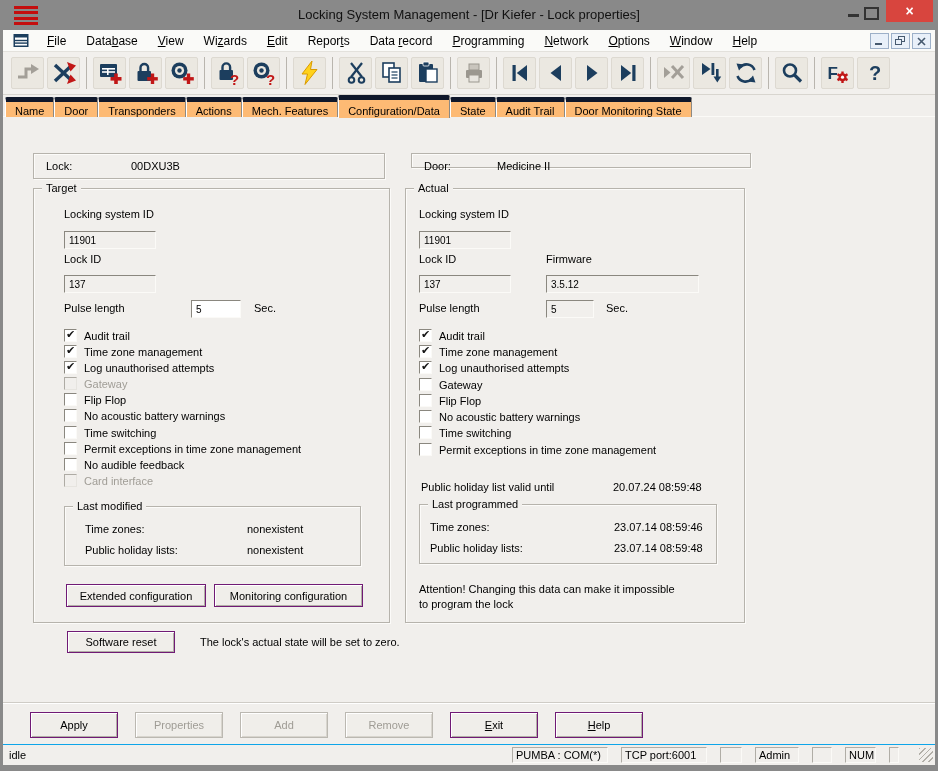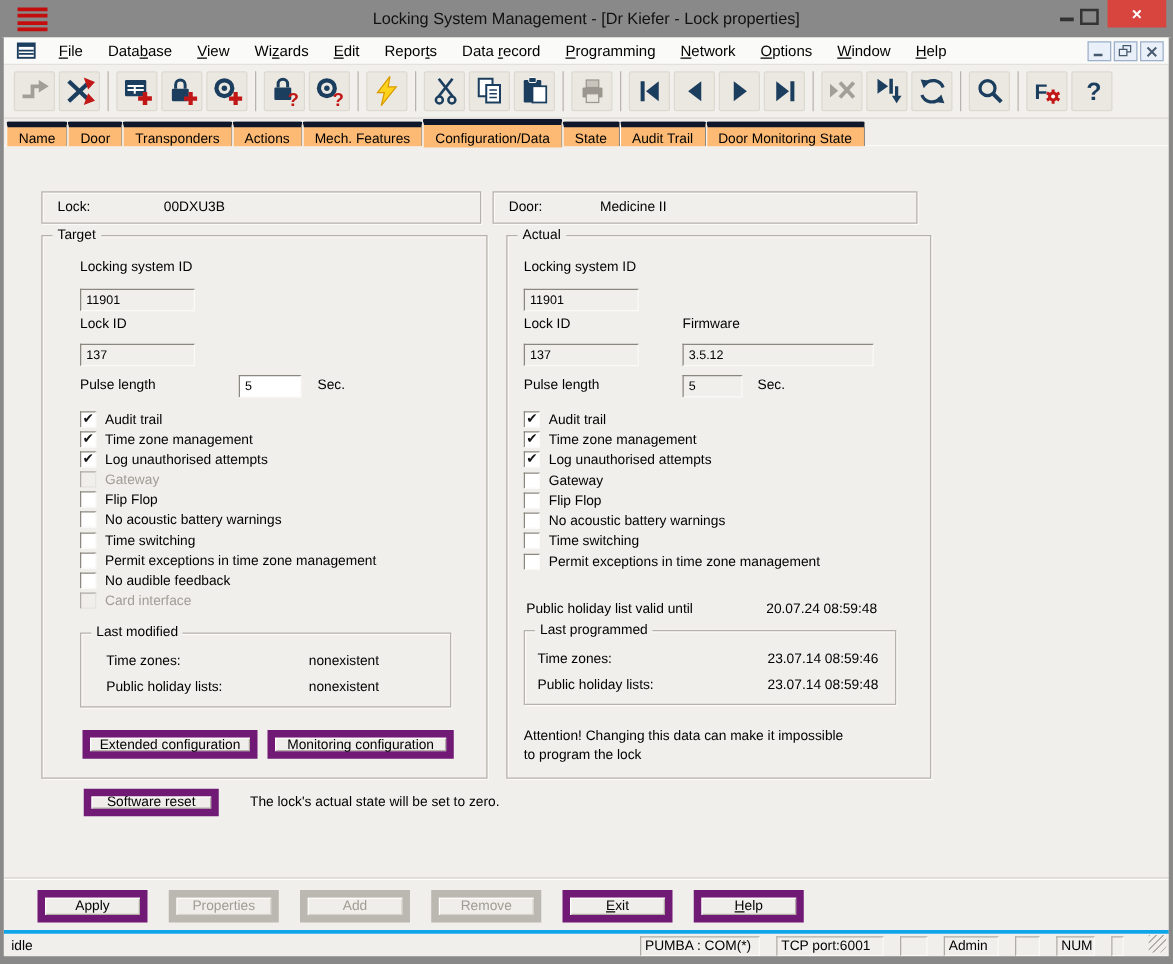--- a/index.html
+++ b/index.html
@@ -51,27 +51,27 @@
     background:#f1efec;font-family:"Liberation Sans","DejaVu Sans",sans-serif;font-size:10px;color:#000;padding:0 4px;outline:none;}
   .field.ed{background:#fff;}
   .gbox{position:absolute;border:1px solid #b6b3ac;box-shadow:1px 1px 0 #fcfbf9, inset 1px 1px 0 #fcfbf9;}
   .gleg{position:absolute;top:-7px;left:8px;background:#f1efec;padding:0 4px;white-space:nowrap;}
   .cbrow{position:absolute;height:13px;display:flex;align-items:center;gap:7px;}
   .cbx{width:13px;height:13px;background:#fff;border:1px solid;border-color:#8a877f #fbfaf7 #fbfaf7 #8a877f;position:relative;flex:none;}
   .cbx[data-state="checked"]::after{content:"✔";position:absolute;left:1px;top:-2px;font-size:11px;color:#141414;}
   .cbx[data-state="disabled"]{background:#f1efec;border-color:#aeaba4 #e6e4df #e6e4df #aeaba4;}
   .cbl{white-space:nowrap;}
   .cbl[data-state="disabled"]{color:#a09d96;}
-  .btn{position:absolute;background:#f0eeea;border:6px solid #701a75;
+  .btn{position:absolute;background:#f0eeea;border:1px solid #701a75;
     box-shadow:inset 1px 1px 0 #fff, inset -1px -1px 0 #b2aea6;
     display:flex;align-items:center;justify-content:center;font-size:11px;cursor:default;white-space:nowrap;}
   .btn.disabled{color:#9f9c95;border-color:#bbb8b1;box-shadow:inset 1px 1px 0 #fff, inset -1px -1px 0 #d8d5ce;}
   .groove{position:absolute;left:0;top:607px;width:932px;height:2px;border-top:1px solid #cfccc6;border-bottom:1px solid #fff;}
   
-  .statusbar{position:absolute;left:3px;top:744px;width:932px;height:21px;background:#f1efec;border-top:3px solid #0ea5e9;}
+  .statusbar{position:absolute;left:3px;top:744px;width:932px;height:21px;background:#f1efec;border-top:1px solid #0ea5e9;}
   .statusbar .state{position:absolute;left:6px;top:4px;}
   .segwrap{position:absolute;right:36px;top:2px;display:flex;gap:13px;}
   .seg{height:16px;line-height:15px;border:1px solid;border-color:#b0ada6 #fbfaf7 #fbfaf7 #b0ada6;padding:0 3px;white-space:nowrap;overflow:hidden;}
   .s0{width:96px;} .s1{width:86px;} .s2{width:22px;} .s3{width:44px;} .s4{width:20px;} .s5{width:31px;} .s6{width:10px;}
   .grip{position:absolute;right:2px;bottom:3px;width:14px;height:14px;
     background:repeating-linear-gradient(135deg,#b2afa8 0 1px,transparent 1px 4px);}
 </style>
 </head>
 <body>
 
@@ -331,21 +331,21 @@
       <div class="tab active"><span>Configuration/Data</span></div>
       <div class="tab"><span>State</span></div>
       <div class="tab"><span>Audit Trail</span></div>
       <div class="tab"><span>Door Monitoring State</span></div>
     </div>
 
     <div class="gbox" style="left:30px;top:58px;width:352px;height:26px;">
       <span class="lbl" style="left:12px;top:6px;">Lock:</span>
       <span class="lbl" style="left:97px;top:6px;">00DXU3B</span>
     </div>
-    <div class="gbox" style="left:391px;top:58px;width:340px;height:26px;">
+    <div class="gbox" style="left:408px;top:58px;width:340px;height:15px;">
       <span class="lbl" style="left:12px;top:6px;">Door:</span>
       <span class="lbl" style="left:85px;top:6px;">Medicine II</span>
     </div>
 
     <div class="gbox" style="left:30px;top:93px;width:357px;height:435px;">
       <span class="gleg">Target</span>
       <span class="lbl" style="left:30px;top:19px;">Locking system ID</span>
       <input class="field" style="left: 30px; top: 42px; width: 92px;" readonly="" value="11901">
       <span class="lbl" style="left:30px;top:64px;">Lock ID</span>
       <input class="field" style="left: 30px; top: 86px; width: 92px;" readonly="" value="137">

